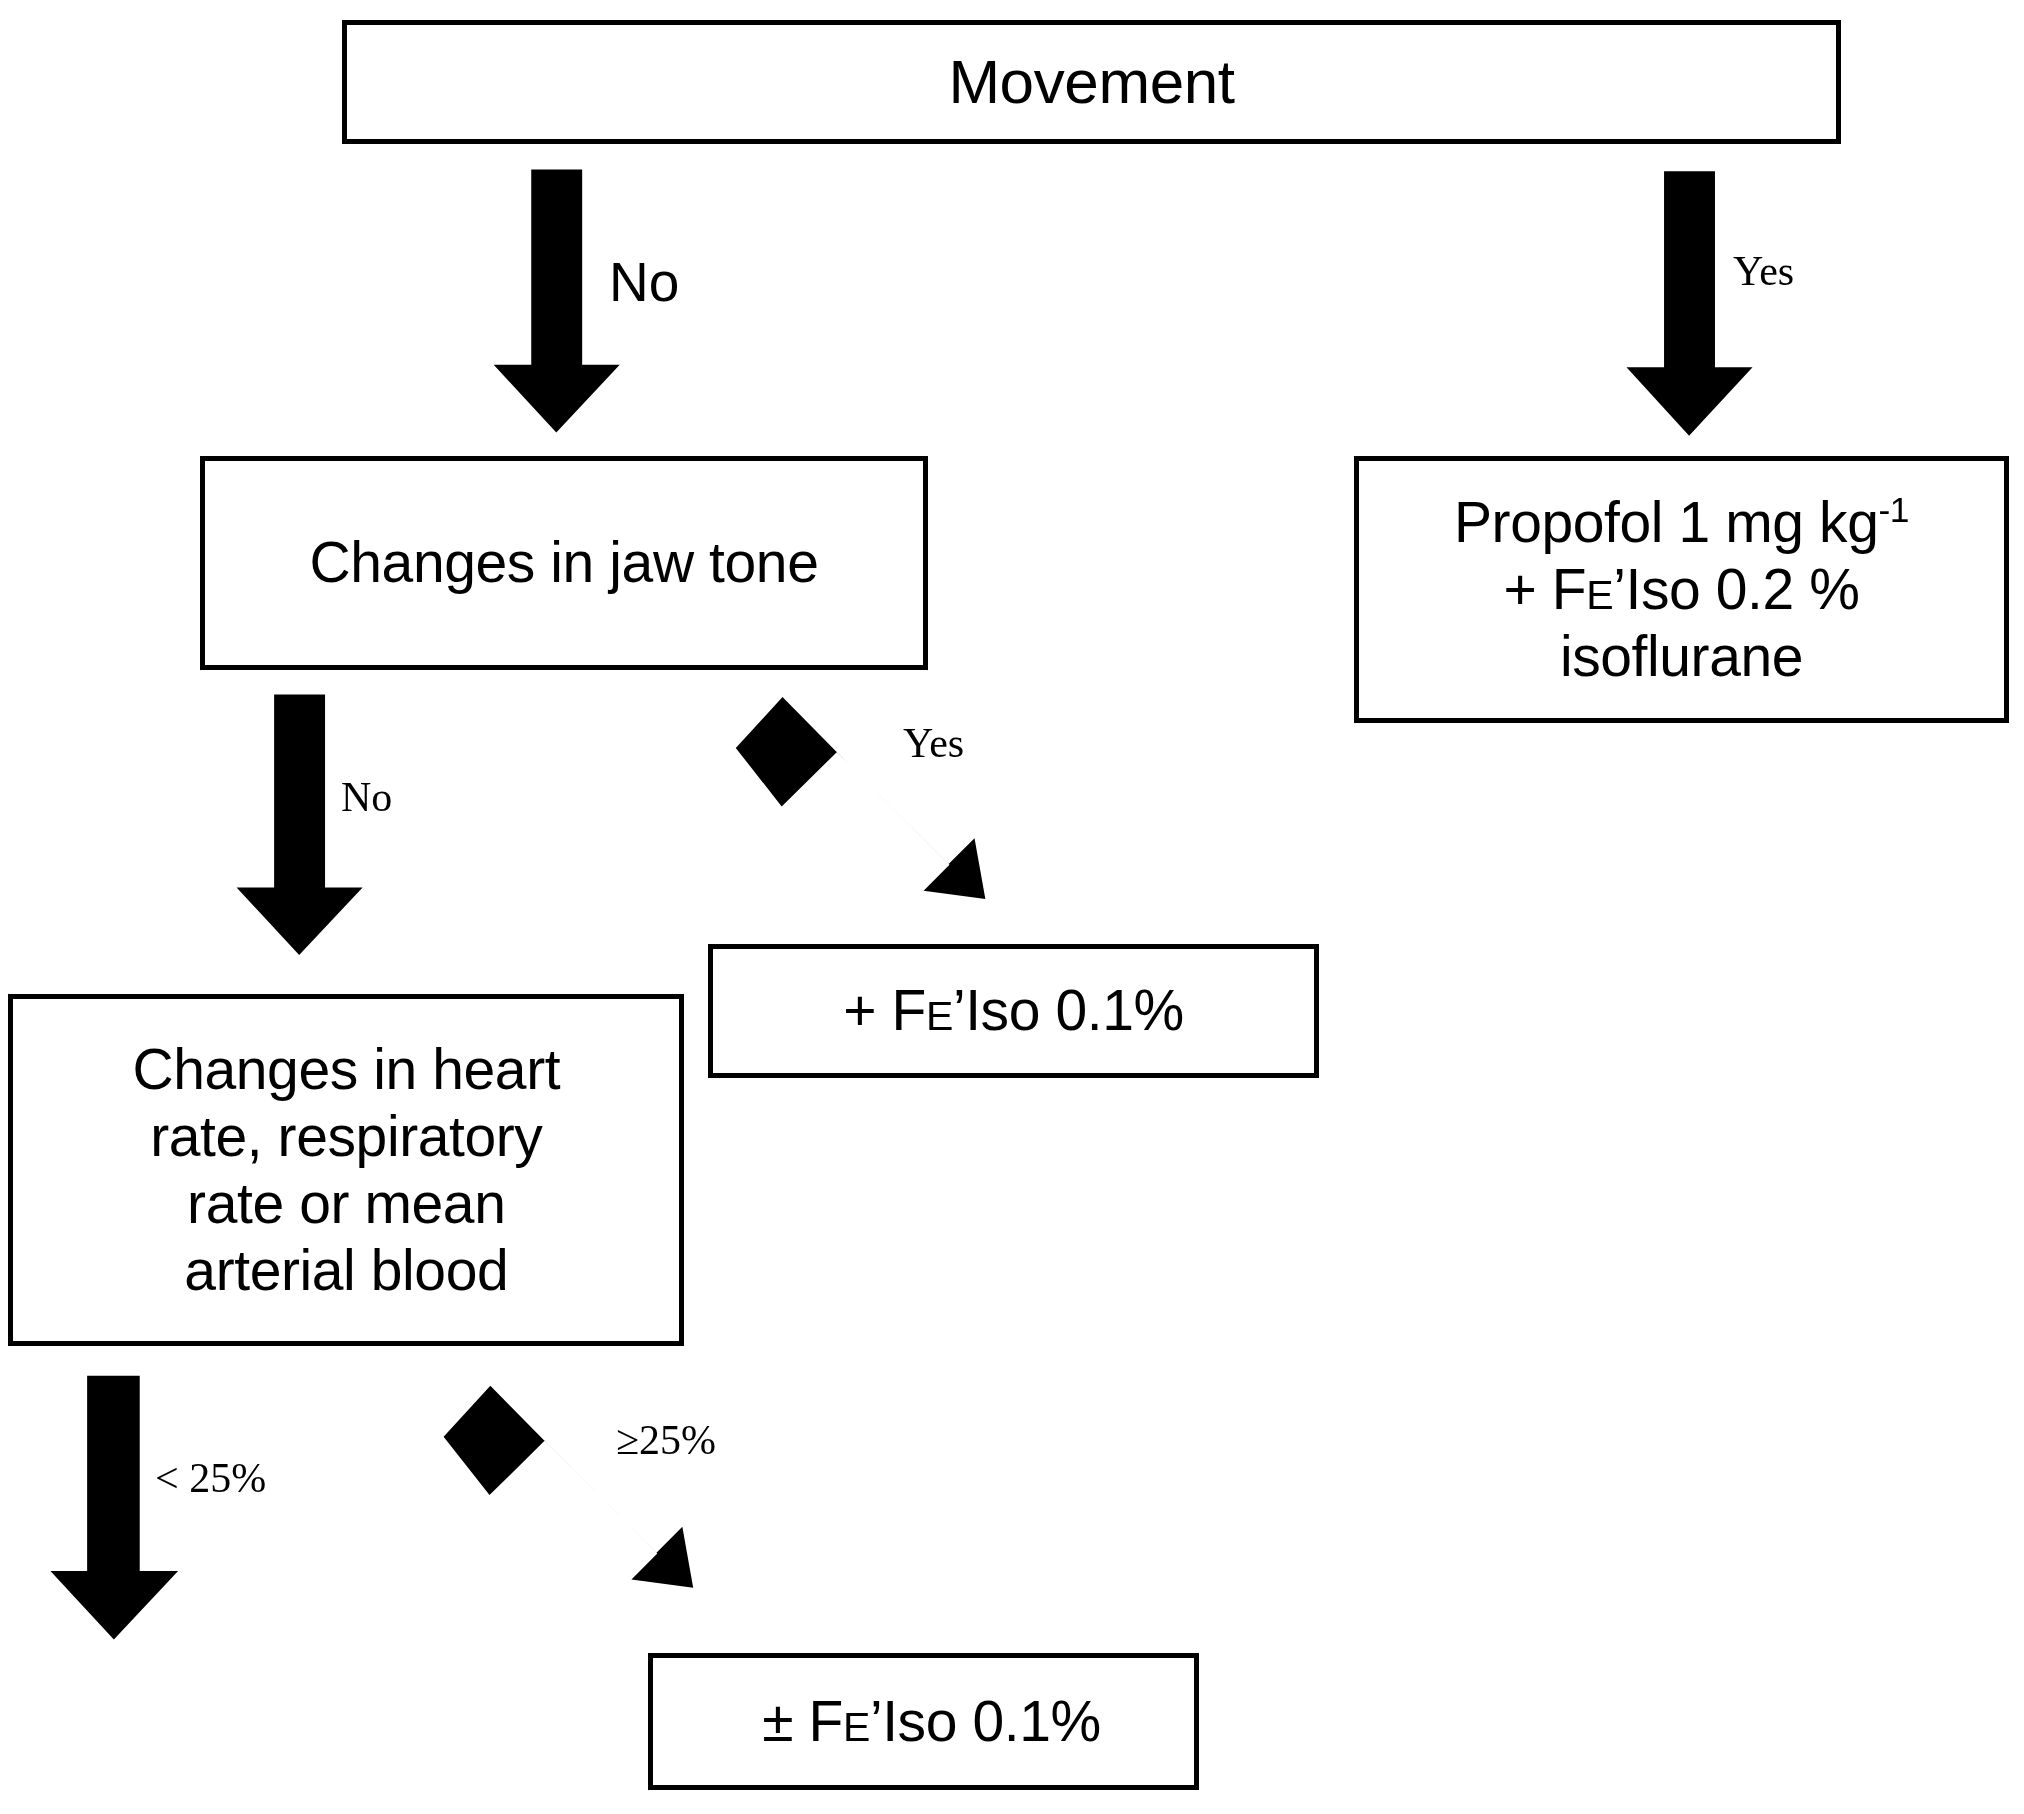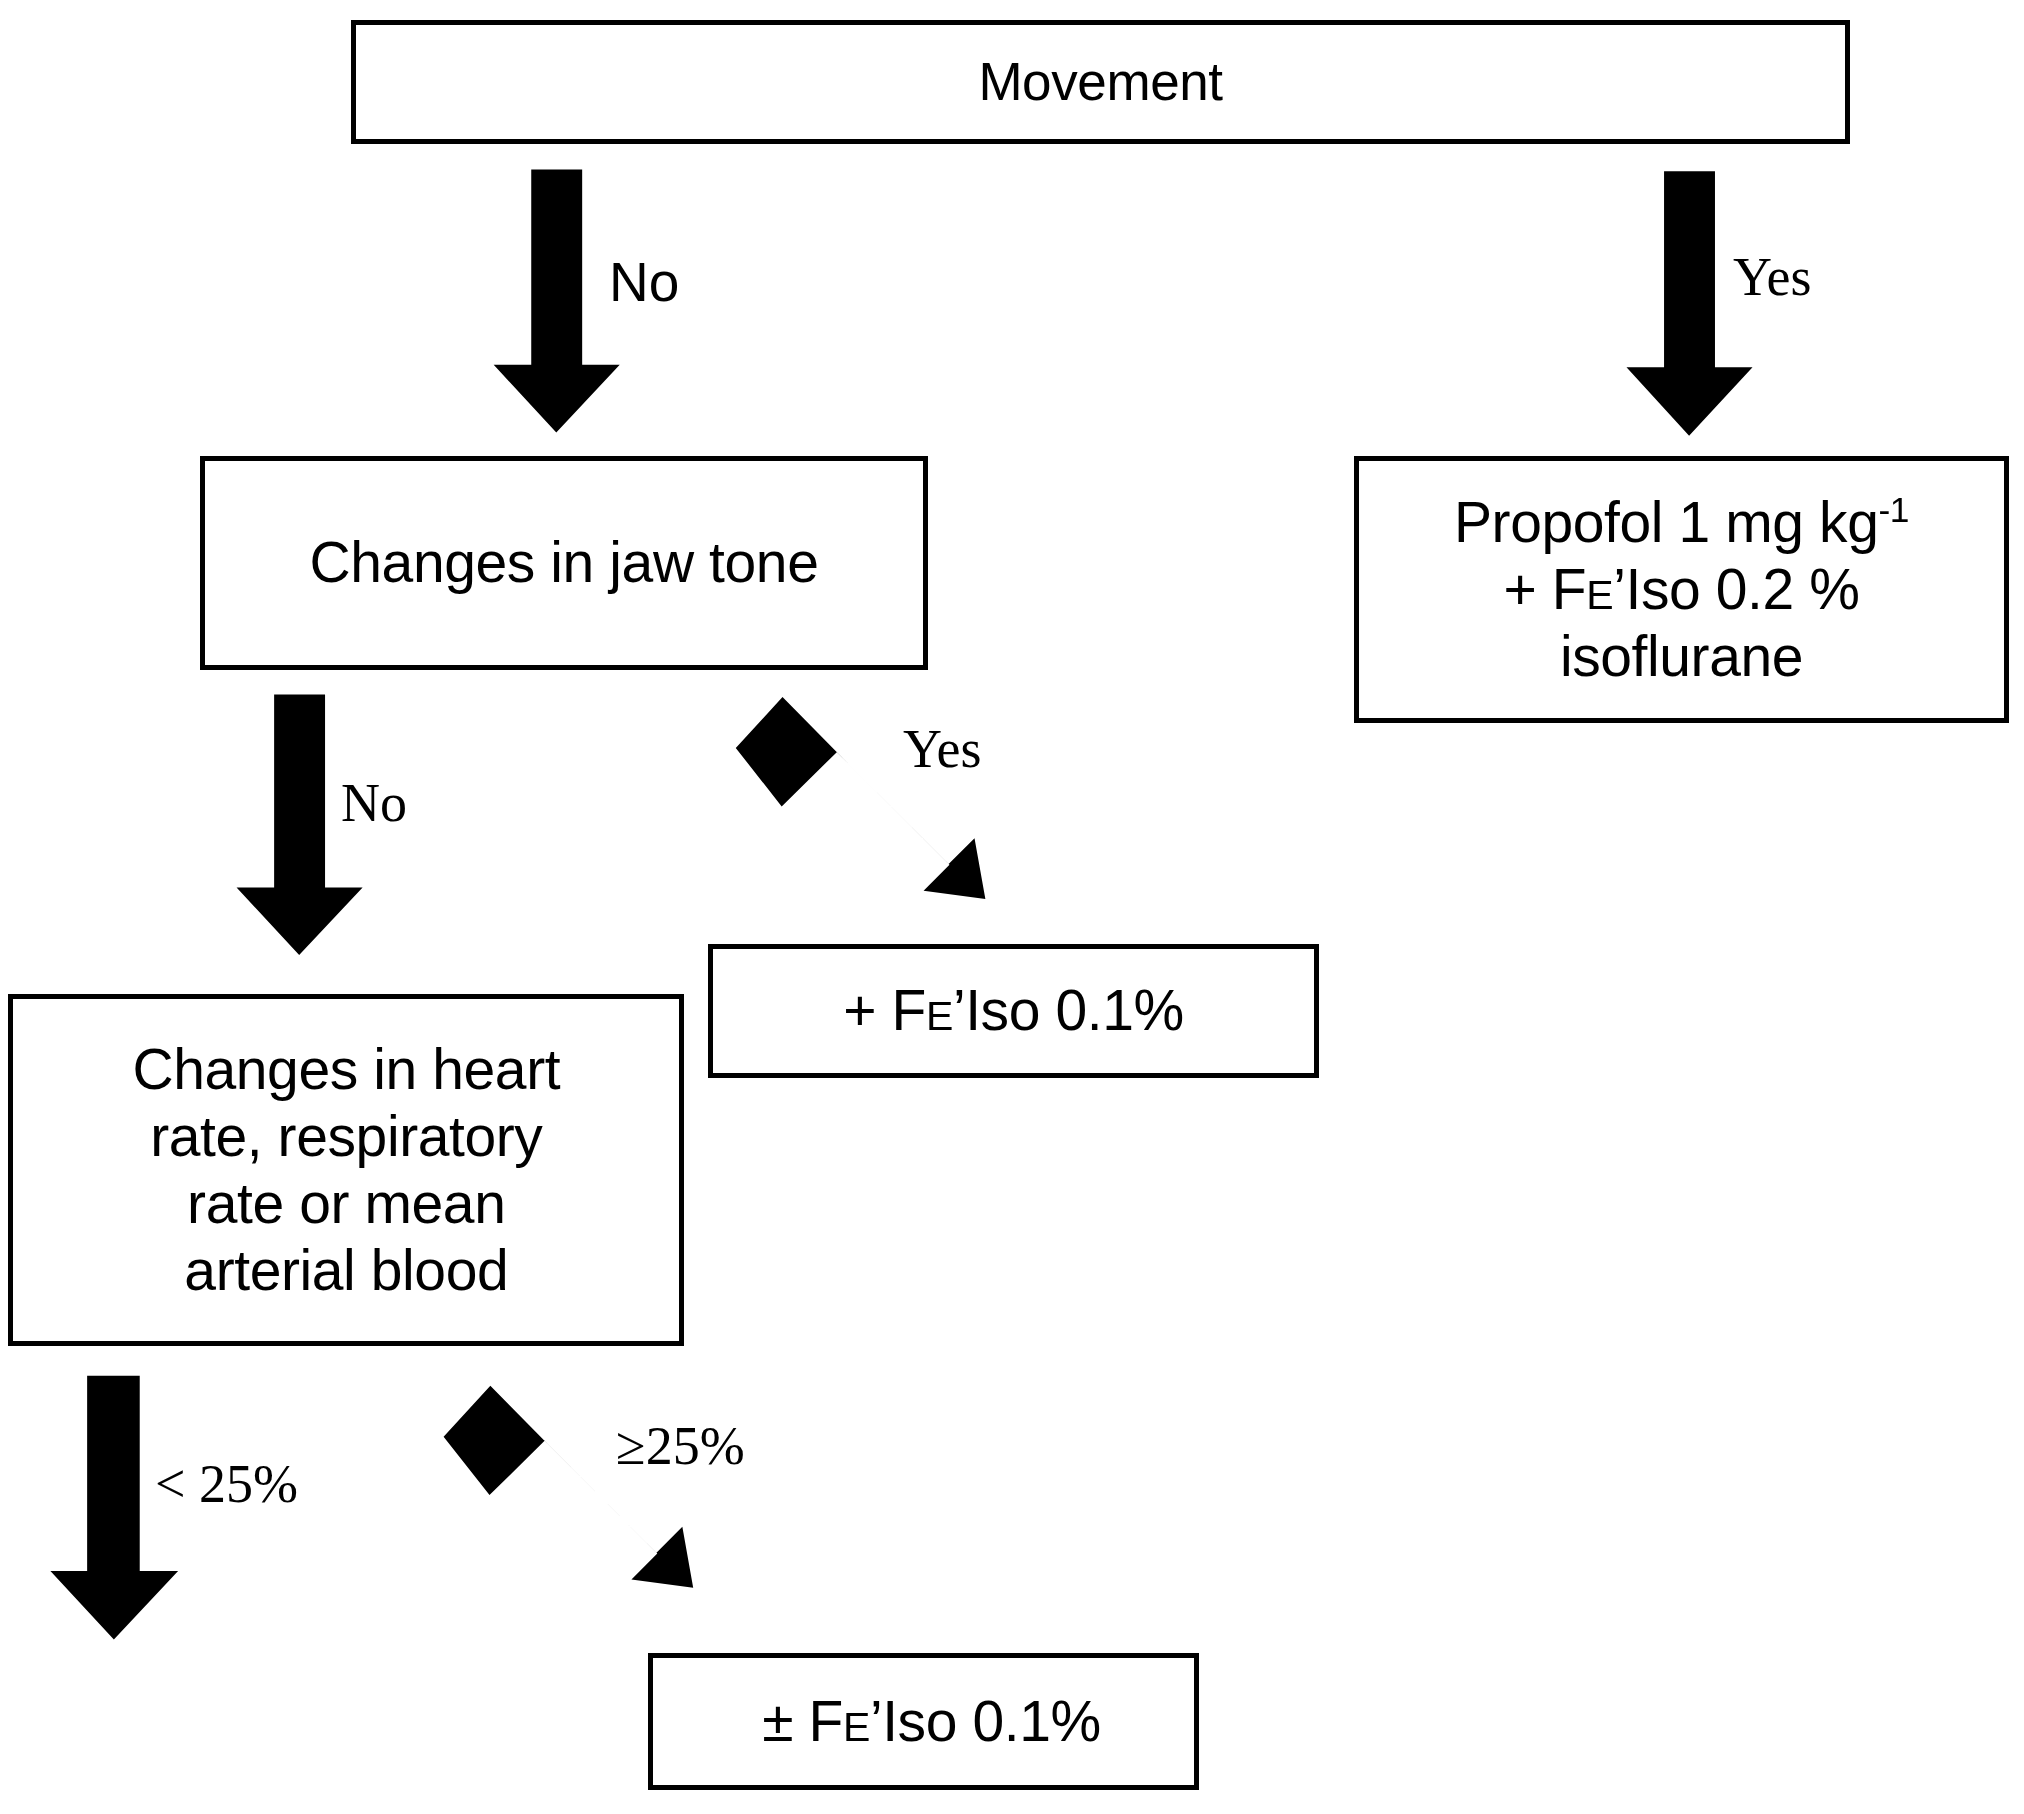--- a/index.html
+++ b/index.html
@@ -32,21 +32,21 @@
     letter-spacing: -0.4px;
   }
   .node .txt {
     display: block;
     width: 100%;
     padding: 0 10px;
     box-sizing: border-box;
   }
   .node .line { display: block; }
 
-  #node-movement      { left: 351px;  top: 20px;   width: 1499px; height: 124px;  font-size: 53px; }
+  #node-movement      { left: 342px;  top: 20px;   width: 1499px; height: 124px;  font-size: 62px; }
   #node-jaw           { left: 200px;  top: 456px;  width: 728px;  height: 214px;  font-size: 57px; text-align: center; }
   #node-propofol      { left: 1354px; top: 456px;  width: 655px;  height: 267px;  font-size: 57px; }
   #node-heart         { left: 8.3px;   top: 994px; width: 676px;  height: 352px;  font-size: 57px; }
   #node-iso01         { left: 708px;  top: 944px; width: 611px;  height: 134px;  font-size: 57px; }
   #node-noaction      { left: 6.7px;    top: 1653px; width: 579px;  height: 137px;  font-size: 57px; }
   #node-plusminusiso  { left: 648px;  top: 1653px; width: 551px;  height: 137px;  font-size: 57px; padding-left: 16px; }
 
   
   .sc { font-size: 0.72em; }
   .sup { font-size: 0.62em; vertical-align: super; line-height: 0; }
@@ -59,21 +59,21 @@
     height: 1814px;
     pointer-events: none;
   }
   #arrow-layer polygon { fill: #000000; }
 
   
   .edge-label {
     position: absolute;
     color: #000000;
     font-family: "Liberation Serif", serif;
-    font-size: 54px;
+    font-size: 42px;
     white-space: nowrap;
     line-height: 1;
   }
   .edge-label.sans {
     font-family: "Liberation Sans", sans-serif;
     font-size: 55px;
   }
   #label-no-1  { left: 609px;  top: 255px;  }
   #label-yes-1 { left: 1733px; top: 250px;  }
   #label-yes-2 { left: 903px; top: 722px;  }

